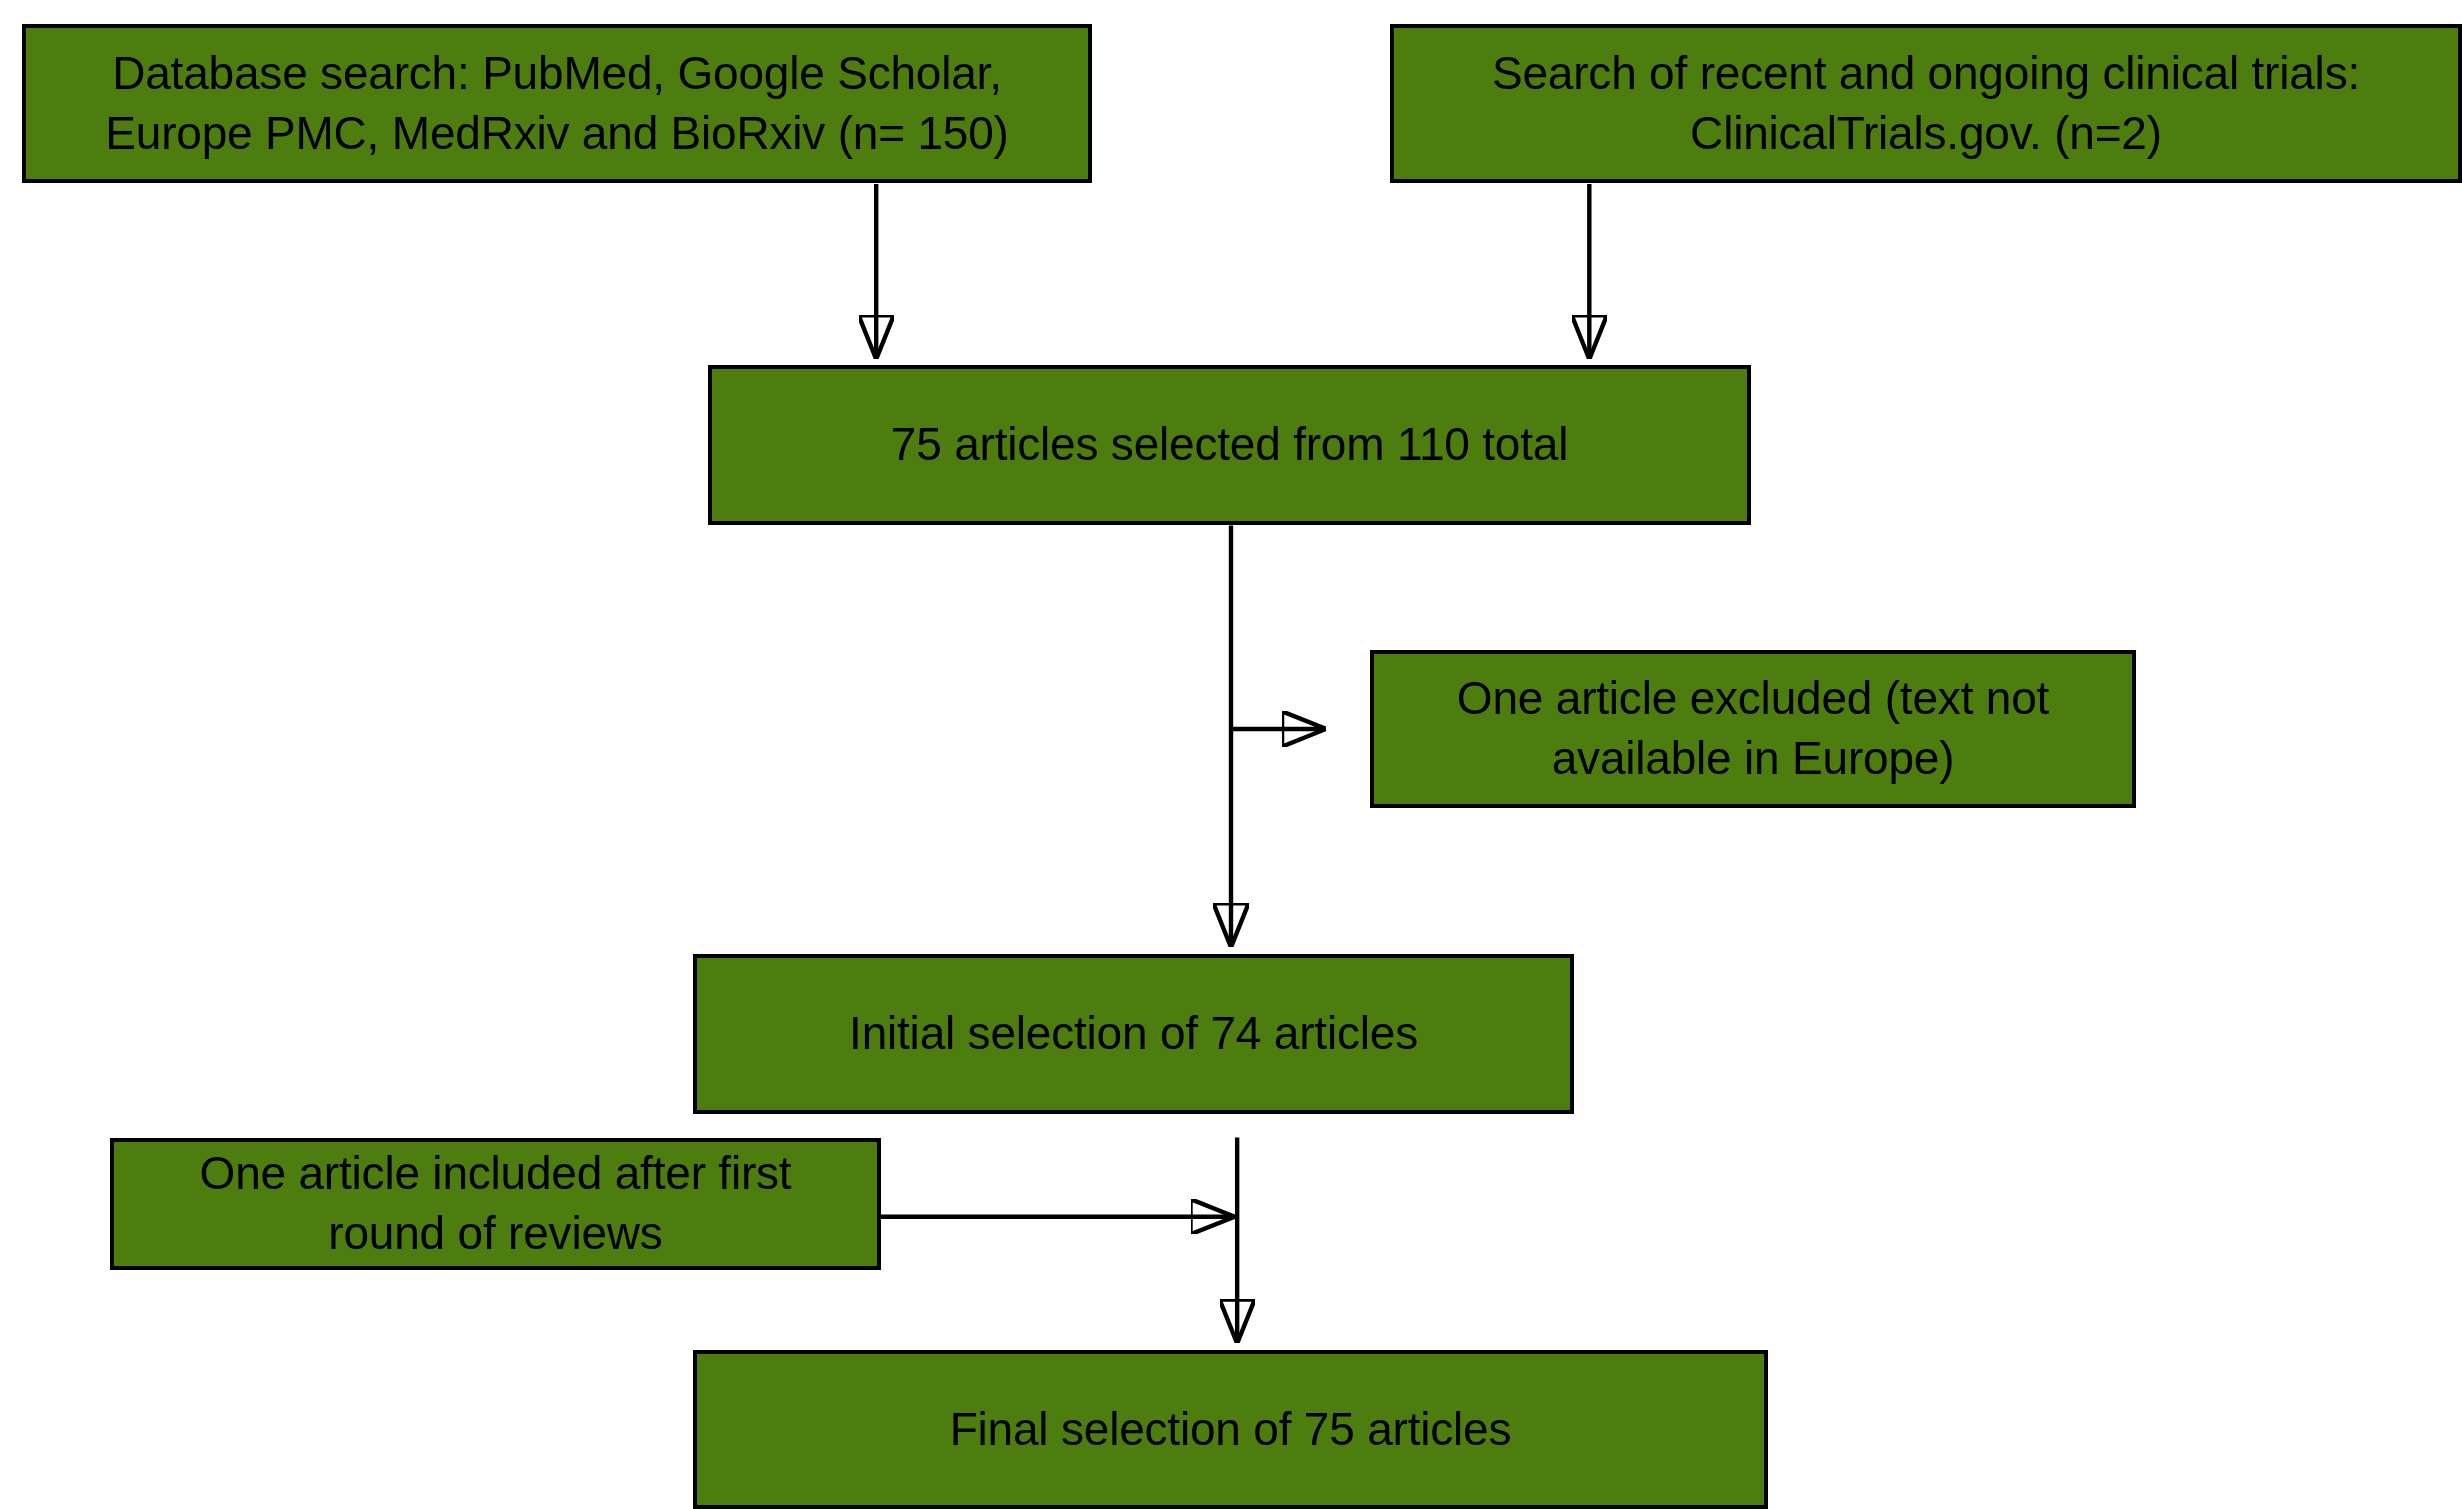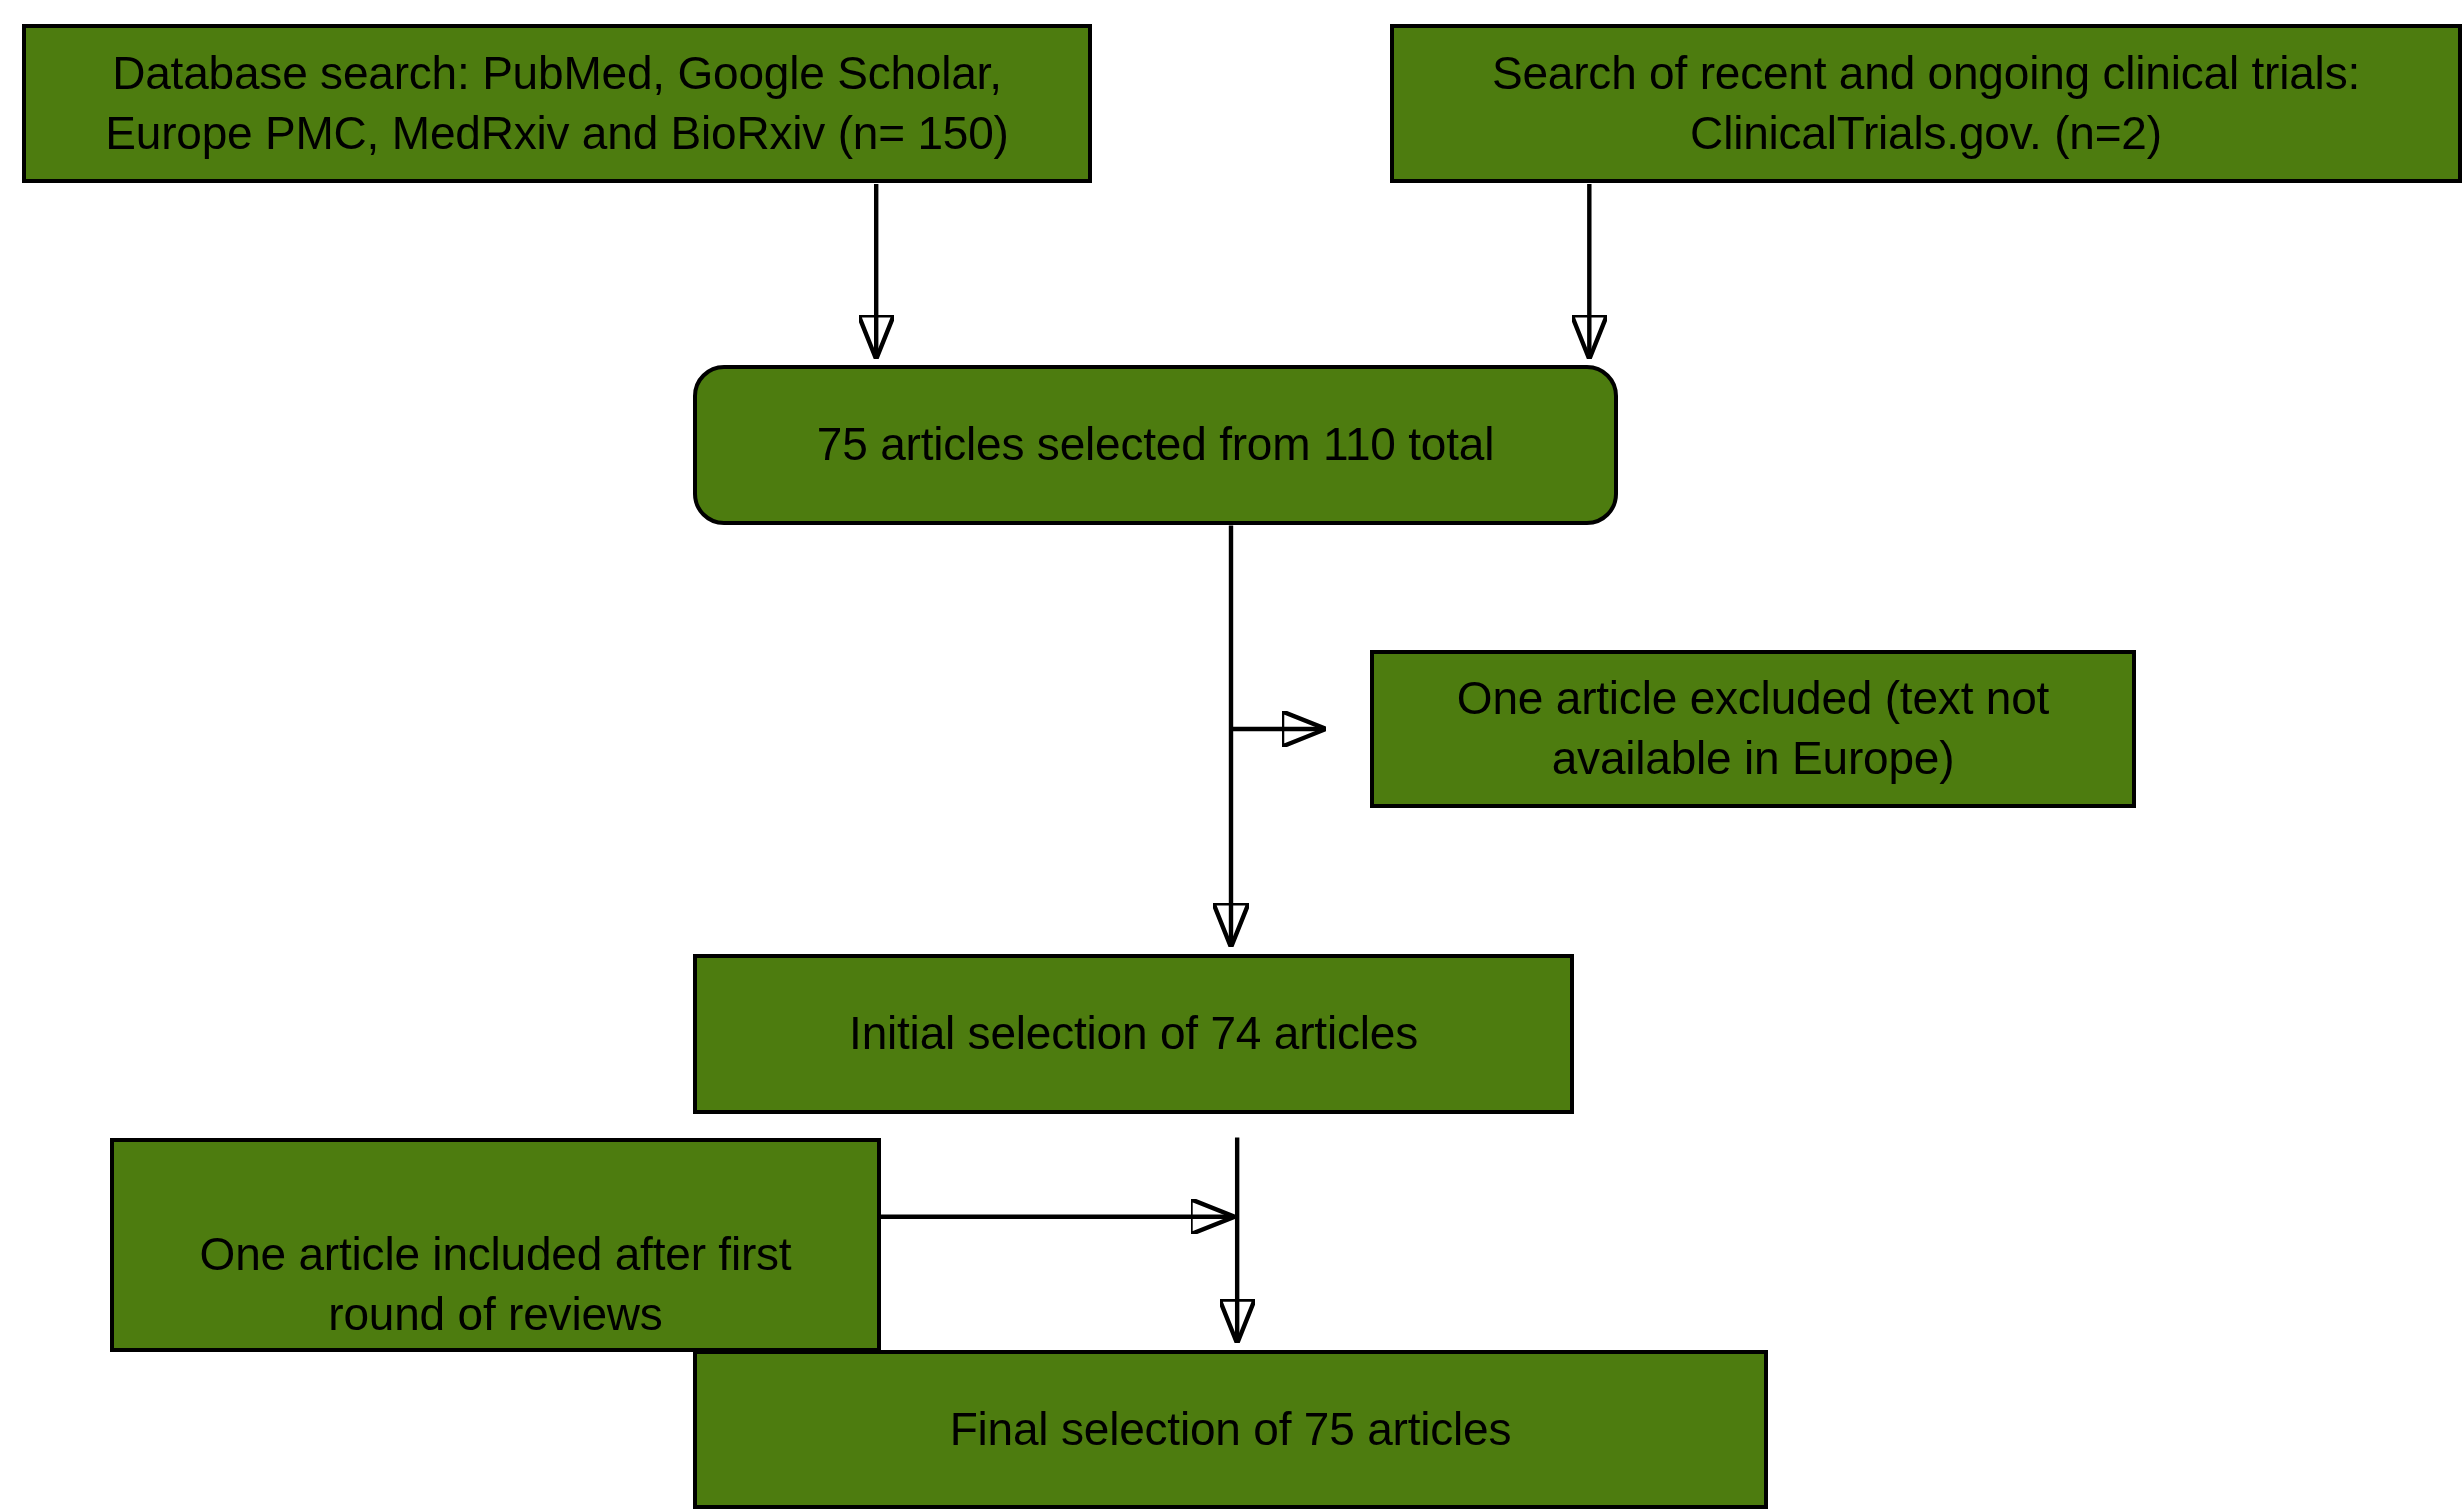--- a/index.html
+++ b/index.html
@@ -87,33 +87,33 @@
   </svg>
 
   <div class="node" style="left:22px; top:24px; width:1070px; height:159px;">
     <span class="node-text"><span>Database search: PubMed, Google Scholar,</span><br><span>Europe PMC, MedRxiv and BioRxiv (n= 150)</span></span>
   </div>
 
   <div class="node" style="left:1369px; top:24px; width:1072px; height:159px;margin-left:21px;">
     <span class="node-text"><span>Search of recent and ongoing clinical trials:</span><br><span>ClinicalTrials.gov. (n=2)</span></span>
   </div>
 
-  <div class="node" style="left:693px; top:365px; width:925px; height:160px;border-radius:31px;">
+  <div class="node" style="left:708px; top:365px; width:1043px; height:160px;">
     <span class="node-text">75 articles selected from 110 total</span>
   </div>
 
   <div class="node" style="left:1334px; top:650px; width:766px; height:158px;margin-left:36px;">
     <span class="node-text"><span>One article excluded (text not</span><br><span>available in Europe)</span></span>
   </div>
 
   <div class="node" style="left:693px; top:954px; width:881px; height:160px;">
     <span class="node-text">Initial selection of 74 articles</span>
   </div>
 
-  <div class="node" style="left:110px; top:1138px; width:771px; height:214px;align-items:flex-end;">
+  <div class="node" style="left:110px; top:1138px; width:771px; height:132px;">
     <span class="node-text"><span>One article included after first</span><br><span>round of reviews</span></span>
   </div>
 
   <div class="node" style="left:693px; top:1350px; width:1075px; height:159px;">
     <span class="node-text">Final selection of 75 articles</span>
   </div>
 
 </div>
 
 

